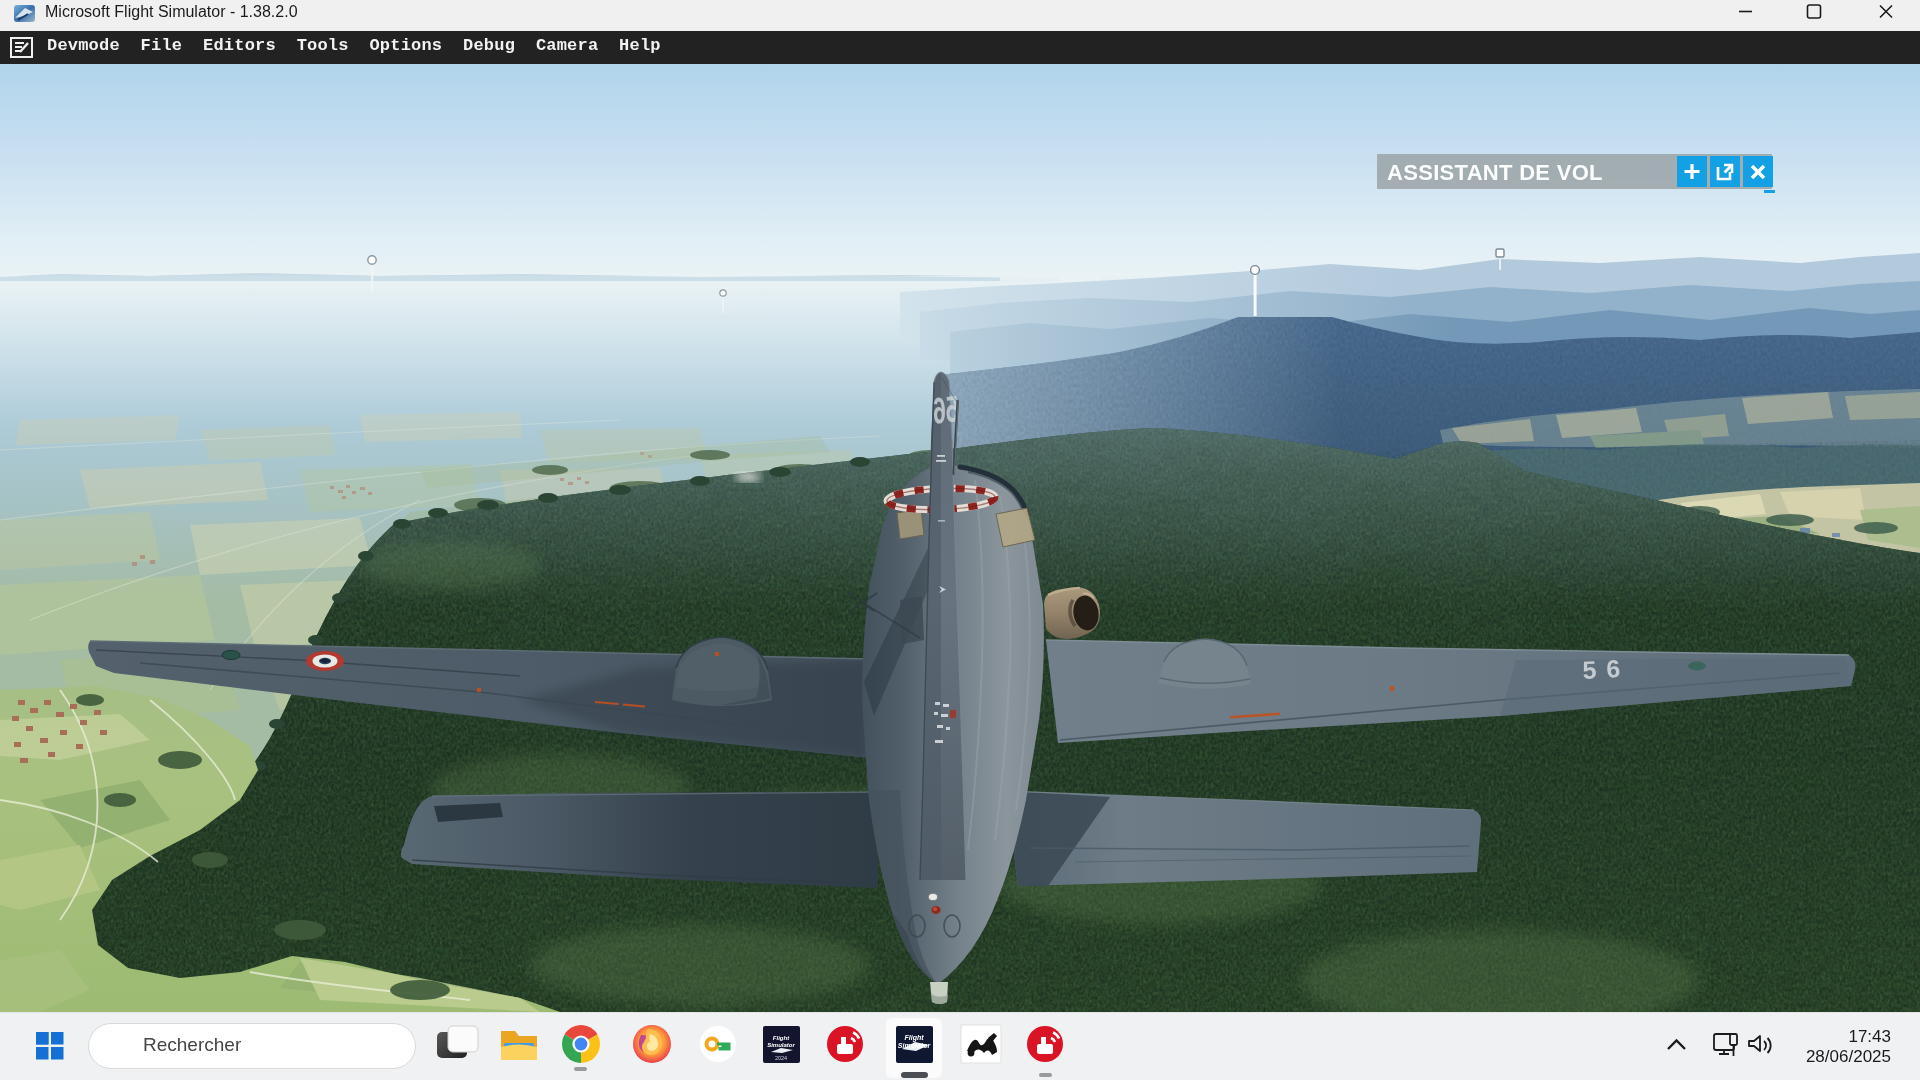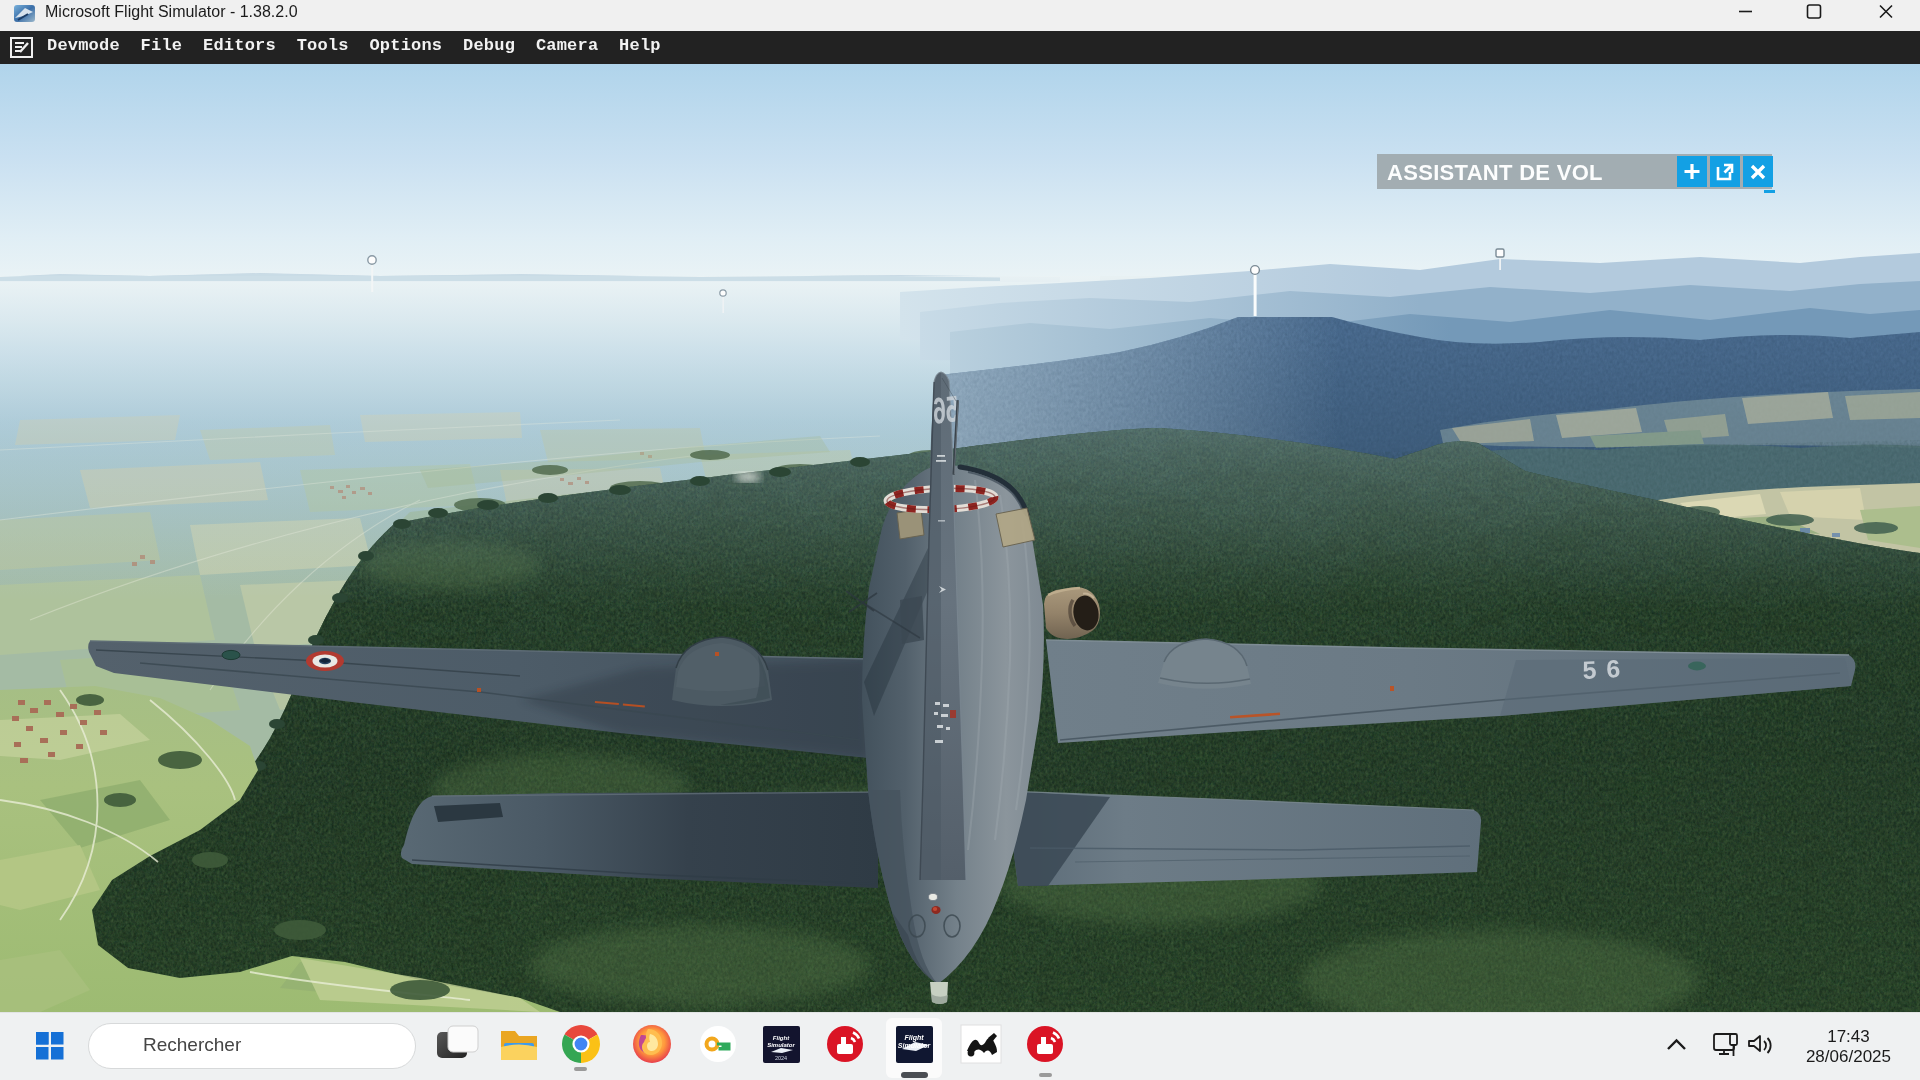--- a/index.html
+++ b/index.html
@@ -9,21 +9,21 @@
   #titlebar .txt{position:absolute;left:45px;top:3px;font-size:16px;color:#1b1b1b;}
   #menubar{position:absolute;left:0;top:31px;width:1920px;height:33px;background:#222222;}
   #menubar .items{position:absolute;left:47px;top:5px;font-family:"Liberation Mono",monospace;font-weight:bold;font-size:17px;color:#f2f2f2;letter-spacing:0.2px;white-space:pre;}
   #scene{position:absolute;left:0;top:64px;width:1920px;height:948px;}
   #panel{position:absolute;left:1338px;top:154px;width:395px;height:35px;background:rgba(158,168,172,0.92);margin-left:39px;}
   #panel .t{position:absolute;left:10px;top:6px;font-size:22px;font-weight:bold;color:#fcfdfd;letter-spacing:0.3px;}
   .pbtn{position:absolute;top:2px;width:30px;height:31px;background:#13a0e4;}
   #taskbar{position:absolute;left:0;top:1012px;width:1920px;height:68px;background:#eff1f2;border-top:1px solid #e2e4e5;padding-left:20px;}
   #search{position:absolute;left:88px;top:10px;width:328px;height:46px;background:#ffffff;border:1px solid #d7d9da;border-radius:23px;}
   #search .st{position:absolute;left:54px;top:10px;font-size:19px;color:#454545;}
-  #clock{position:absolute;right:29px;top:14px;text-align:center;font-size:17px;color:#1b1b1b;line-height:20px;}
+  #clock{position:absolute;right:29px;top:14px;text-align:right;font-size:17px;color:#1b1b1b;line-height:20px;}
 </style>
 </head>
 <body>
 <div id="scene">
 <svg width="1920" height="948" viewBox="0 64 1920 948" preserveAspectRatio="none">
 <defs>
   <linearGradient id="sky" x1="0" y1="64" x2="0" y2="295" gradientUnits="userSpaceOnUse">
     <stop offset="0" stop-color="#b0d4eb"></stop>
           <stop offset="0.4" stop-color="#c9e0f1"></stop>
     <stop offset="0.75" stop-color="#e0eef5"></stop>

